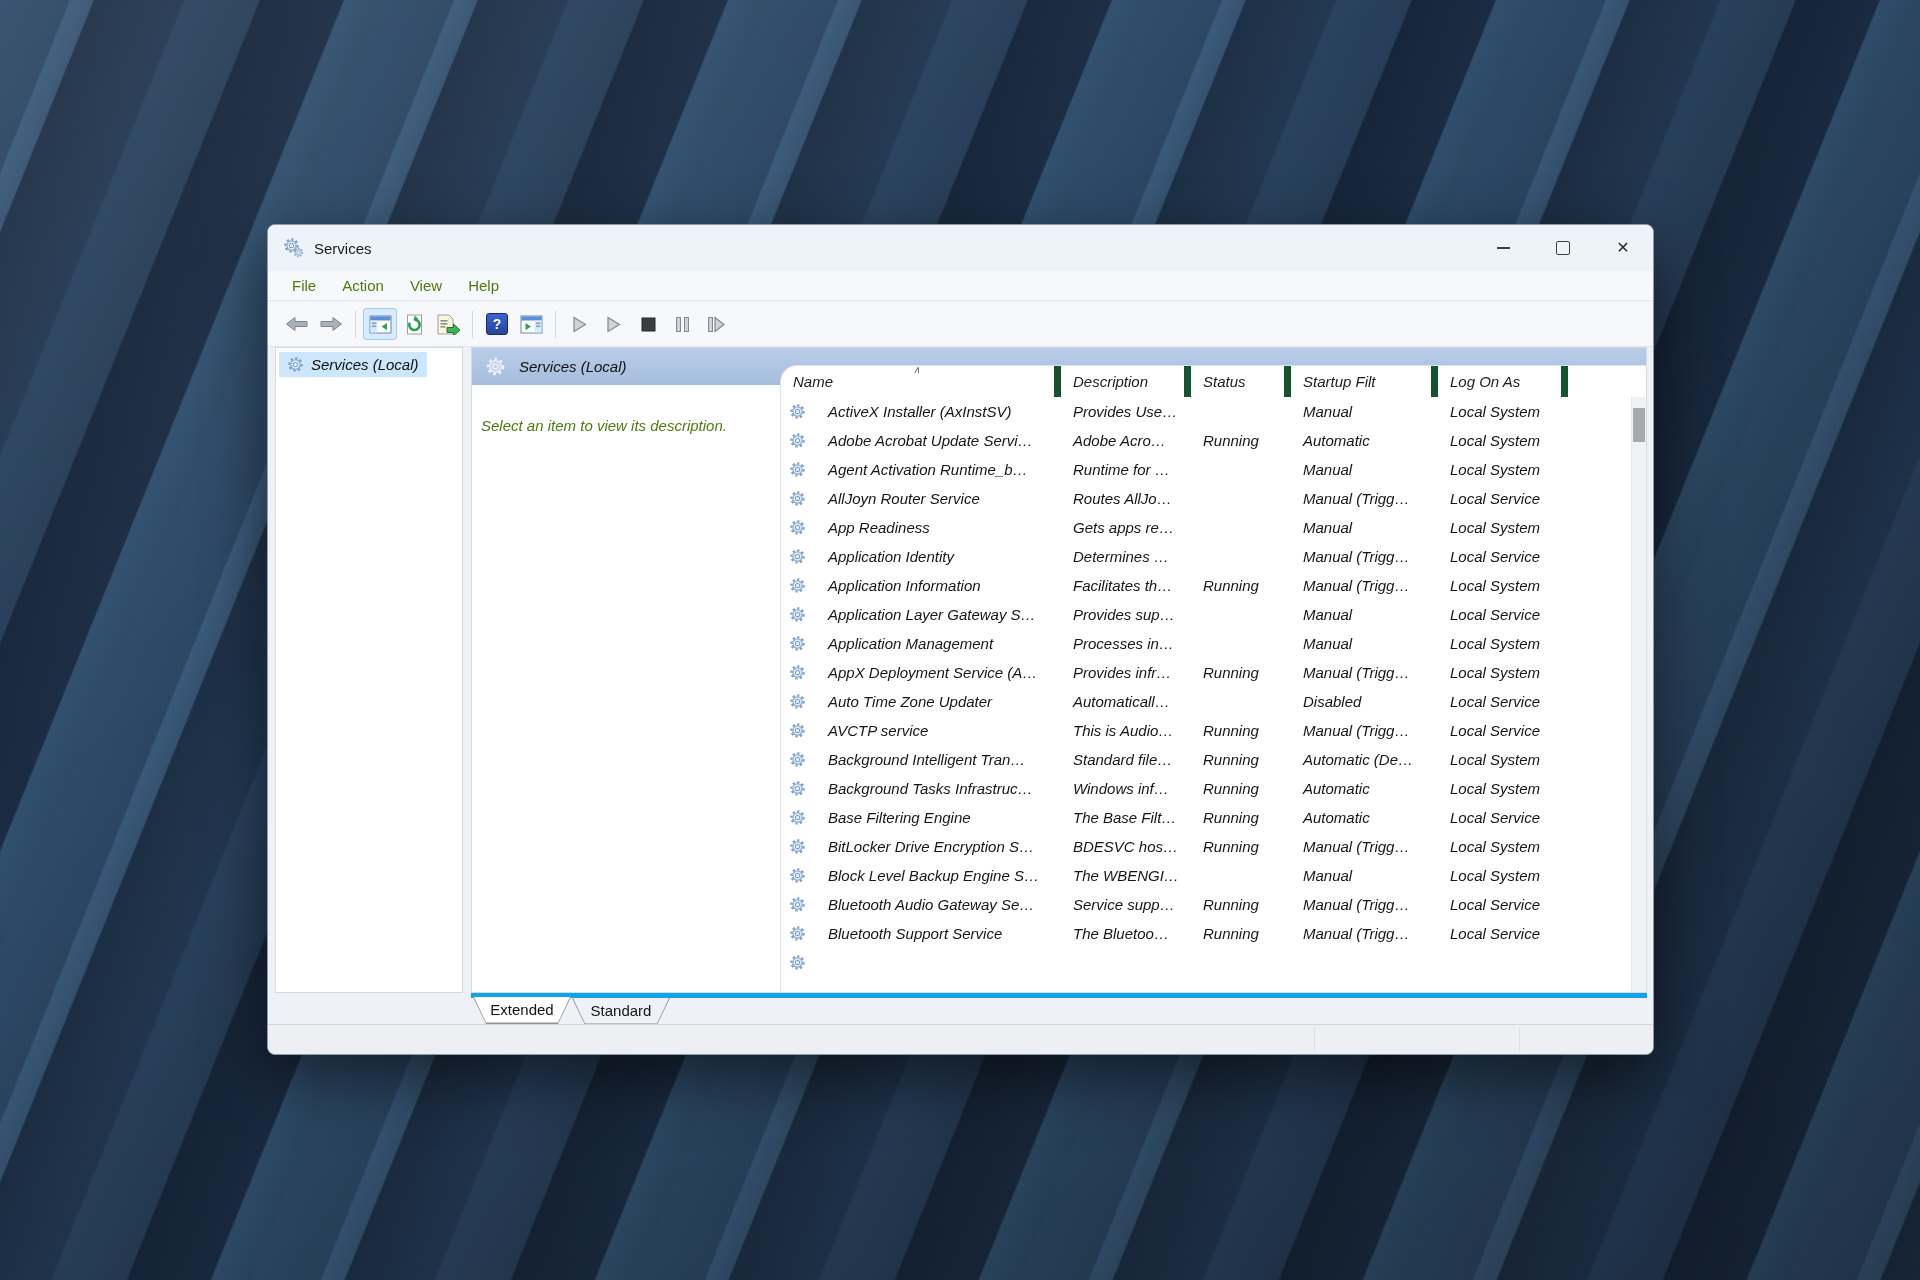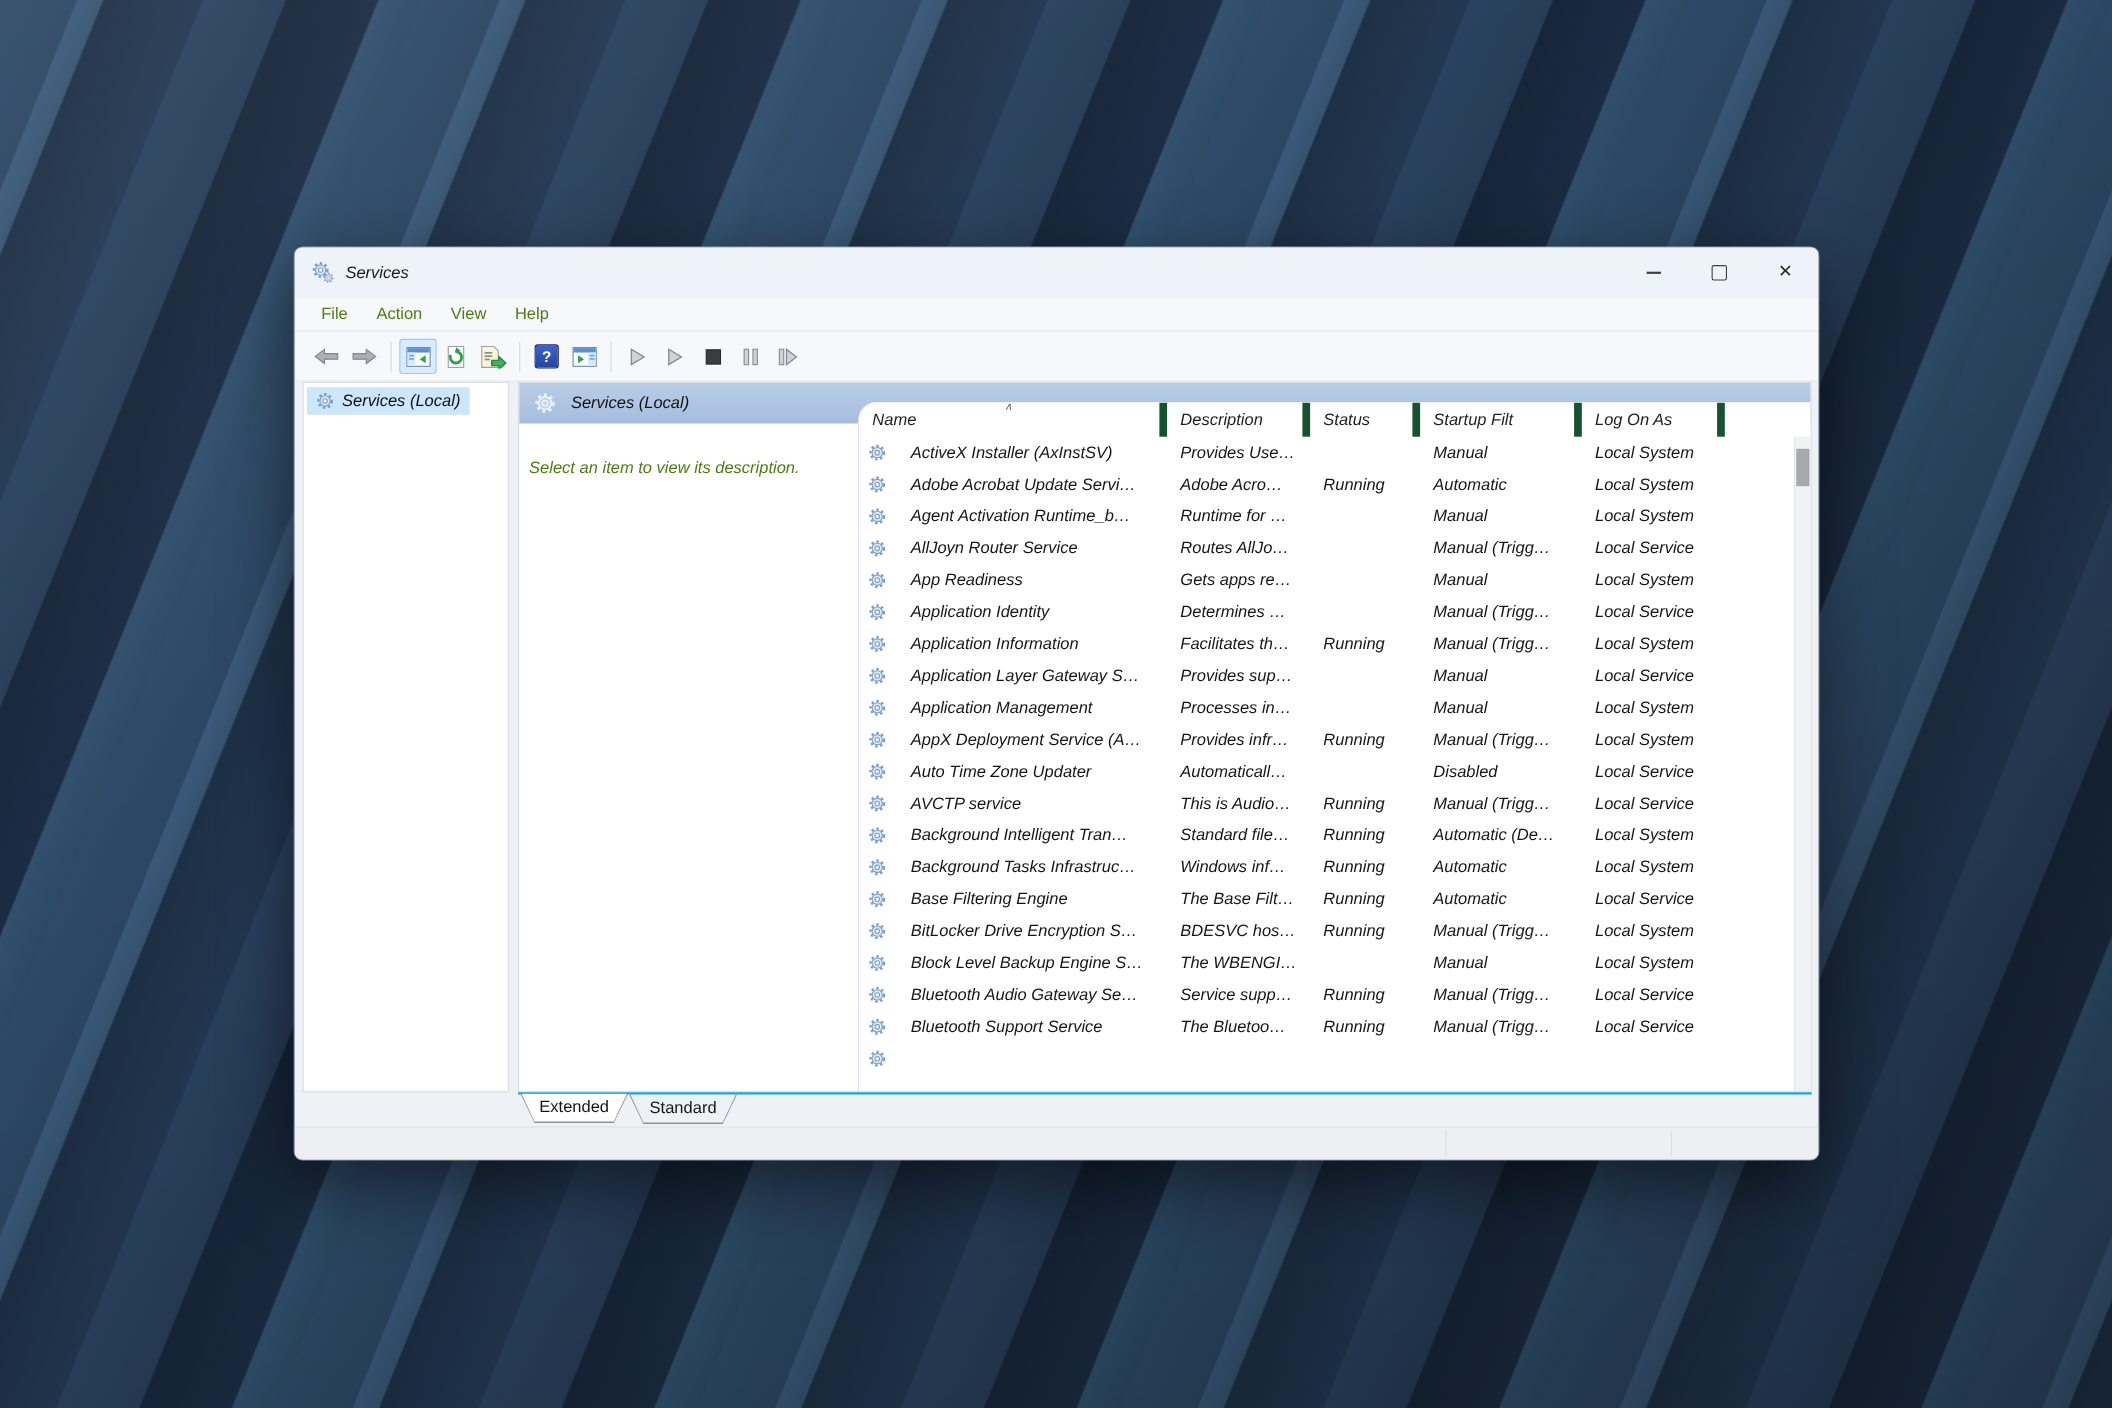--- a/index.html
+++ b/index.html
@@ -22,21 +22,21 @@
   .window{
     position:absolute;left:267px;top:224px;width:1385px;height:829px;
     background:#eef1f5;border:1px solid #8f9aa6;border-radius:8px;
     box-shadow:0 22px 60px rgba(0,0,0,.5);
   }
   .win-inner{position:absolute;inset:0;border-radius:7px;overflow:hidden;}
 
   
   .titlebar{position:absolute;left:0;right:0;top:0;height:46px;background:#eef3f9;
     display:flex;align-items:center;padding-left:15px;box-sizing:border-box;}
-  .titlebar .app-title{font-size:15px;color:#1b1b1b;margin-left:9px;font-style:italic;}
+  .titlebar .app-title{font-size:15px;color:#1b1b1b;margin-left:9px;}
   .title-controls{margin-left:auto;display:flex;height:100%;}
   .ctrl{width:60px;height:100%;display:flex;align-items:center;justify-content:center;color:#2b2b2b;}
   .min-bar{display:block;width:13px;height:2px;background:#404040;}
   .max-box{display:block;width:12px;height:12px;border:1.6px solid #404040;border-radius:2px;}
   .close-glyph{font-size:16px;line-height:1;}
 
   
   .menubar{position:absolute;left:0;right:0;top:46px;height:30px;background:#f6f8fb;
     display:flex;align-items:center;padding-left:11px;box-sizing:border-box;border-bottom:1px solid #e7eaee;}
   .menu-item{font-size:15px;color:#4d7c0f;padding:3px 13px;border-radius:3px;}
@@ -78,21 +78,21 @@
   .cell{font-size:15px;color:#161616;padding-left:12px;white-space:nowrap;overflow:hidden;}
   .name-cell{display:flex;align-items:center;gap:22px;padding-left:8px;}
   .gear-sm{width:17px;height:17px;flex:0 0 17px;}
 
   
   .vscroll{position:absolute;right:0;top:31px;width:15px;bottom:0;background:#f1f2f4;border-left:1px solid #e4e6e9;box-sizing:border-box;}
   .vthumb{position:absolute;left:1px;right:1px;top:11px;height:34px;background:#a7a9ac;}
 
   
   .tabbar{position:absolute;left:203px;right:6px;top:768px;height:31px;background:#eef1f5;
-    border-top:2px solid #0ea5e9;display:flex;padding-left:2px;box-sizing:border-box;}
+    border-top:5px solid #0ea5e9;display:flex;padding-left:2px;box-sizing:border-box;}
   .tab{position:relative;height:27px;min-width:98px;margin-right:1px;}
   .tab .shape{position:absolute;inset:0;clip-path:polygon(0 0,100% 0,calc(100% - 13px) 100%,13px 100%);background:#8f9398;}
   .tab .face{position:absolute;left:1px;right:1px;top:0;bottom:1.5px;
     clip-path:polygon(0 0,100% 0,calc(100% - 12px) 100%,12px 100%);
     background:#fff;display:flex;align-items:center;justify-content:center;font-size:15px;color:#141414;}
   .tab.active{margin-top:-1px;}
   .tab.inactive .face{background:#eef1f5;}
 
   
   .statusbar{position:absolute;left:0;right:0;top:799px;bottom:0;background:#edeff2;

